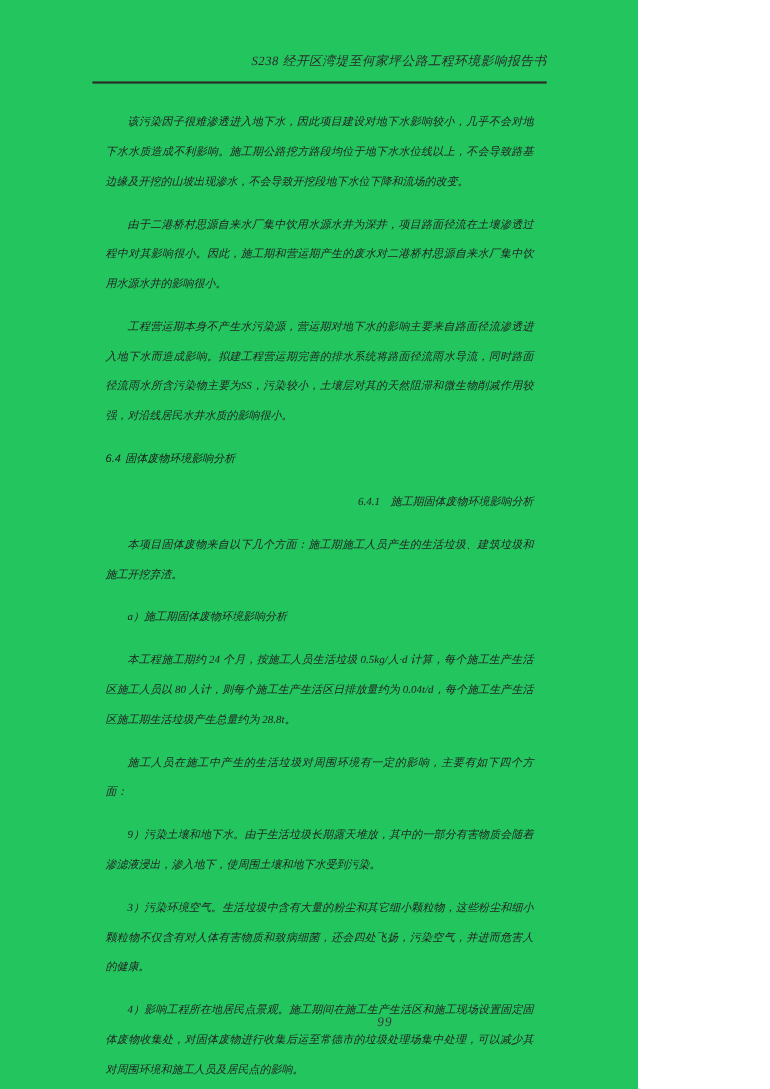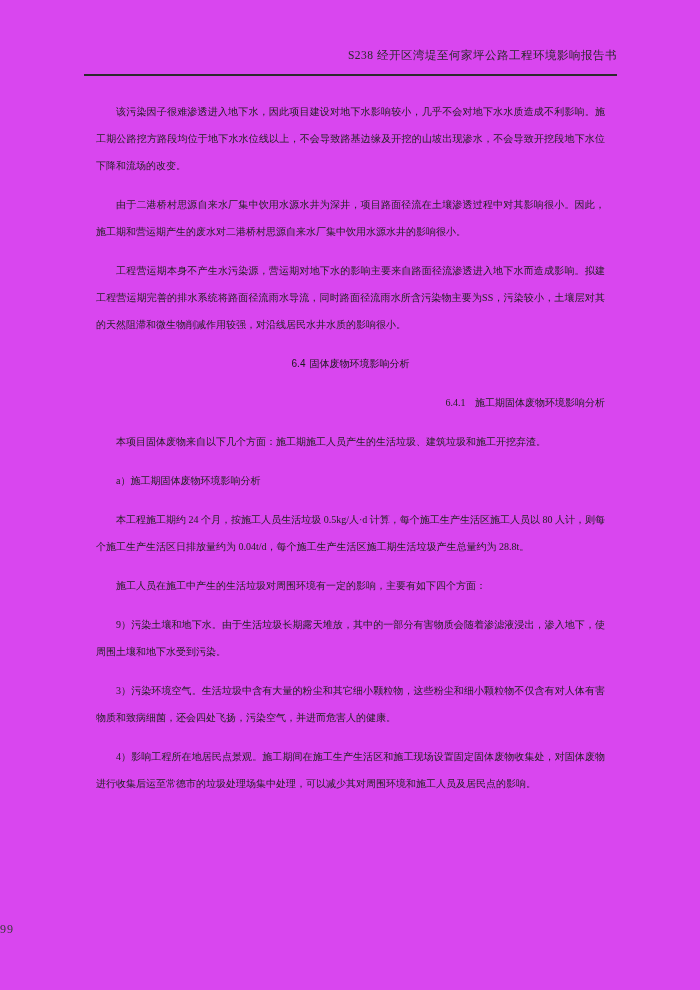--- a/index.html
+++ b/index.html
@@ -8,24 +8,25 @@
     background: #ffffff;
   }
   body {
     width: 700px;
     height: 990px;
     font-family: "Liberation Serif", serif;
     color: #1f1f1f;
   }
   .page {
     position: relative;
-    width: 700px;
+    width: 580px;
     height: 990px;
-    background: #d946ef;
+    background: #22c55e;
     overflow: hidden;
+    font-style: italic;
   }
   .doc-header {
     position: absolute;
     top: 48px;
     left: 84px;
     right: 83px;
     text-align: right;
     font-size: 11.5px;
     letter-spacing: 0.5px;
     color: #2a2a2a;
@@ -46,34 +47,35 @@
     margin: 12px;
     padding: 0;
     font-size: 10px;
     line-height: 27px;
     font-weight: normal;
   }
   .para { text-indent: 2em; }
   .heading-major {
     font-family: "Liberation Sans", "DejaVu Sans", sans-serif;
     font-weight: bold;
-    text-align: center;
+    text-align: left;
     color: #1a1a1a;
   }
   .heading-major .sec-num { margin-right: 0.4em; }
   .heading-minor {
     text-align: right;
     color: #232323;
   }
   .heading-minor .sec-num { margin-right: 0.95em; }
   .doc-footer {
     position: absolute;
     top: 922px;
     left: 0;
     width: 700px;
+    text-align: center;
     font-size: 12px;
     color: #3a3a3a;
     letter-spacing: 1px;
   }
 </style>
 </head>
 <body>
 
 <div class="page">
 

